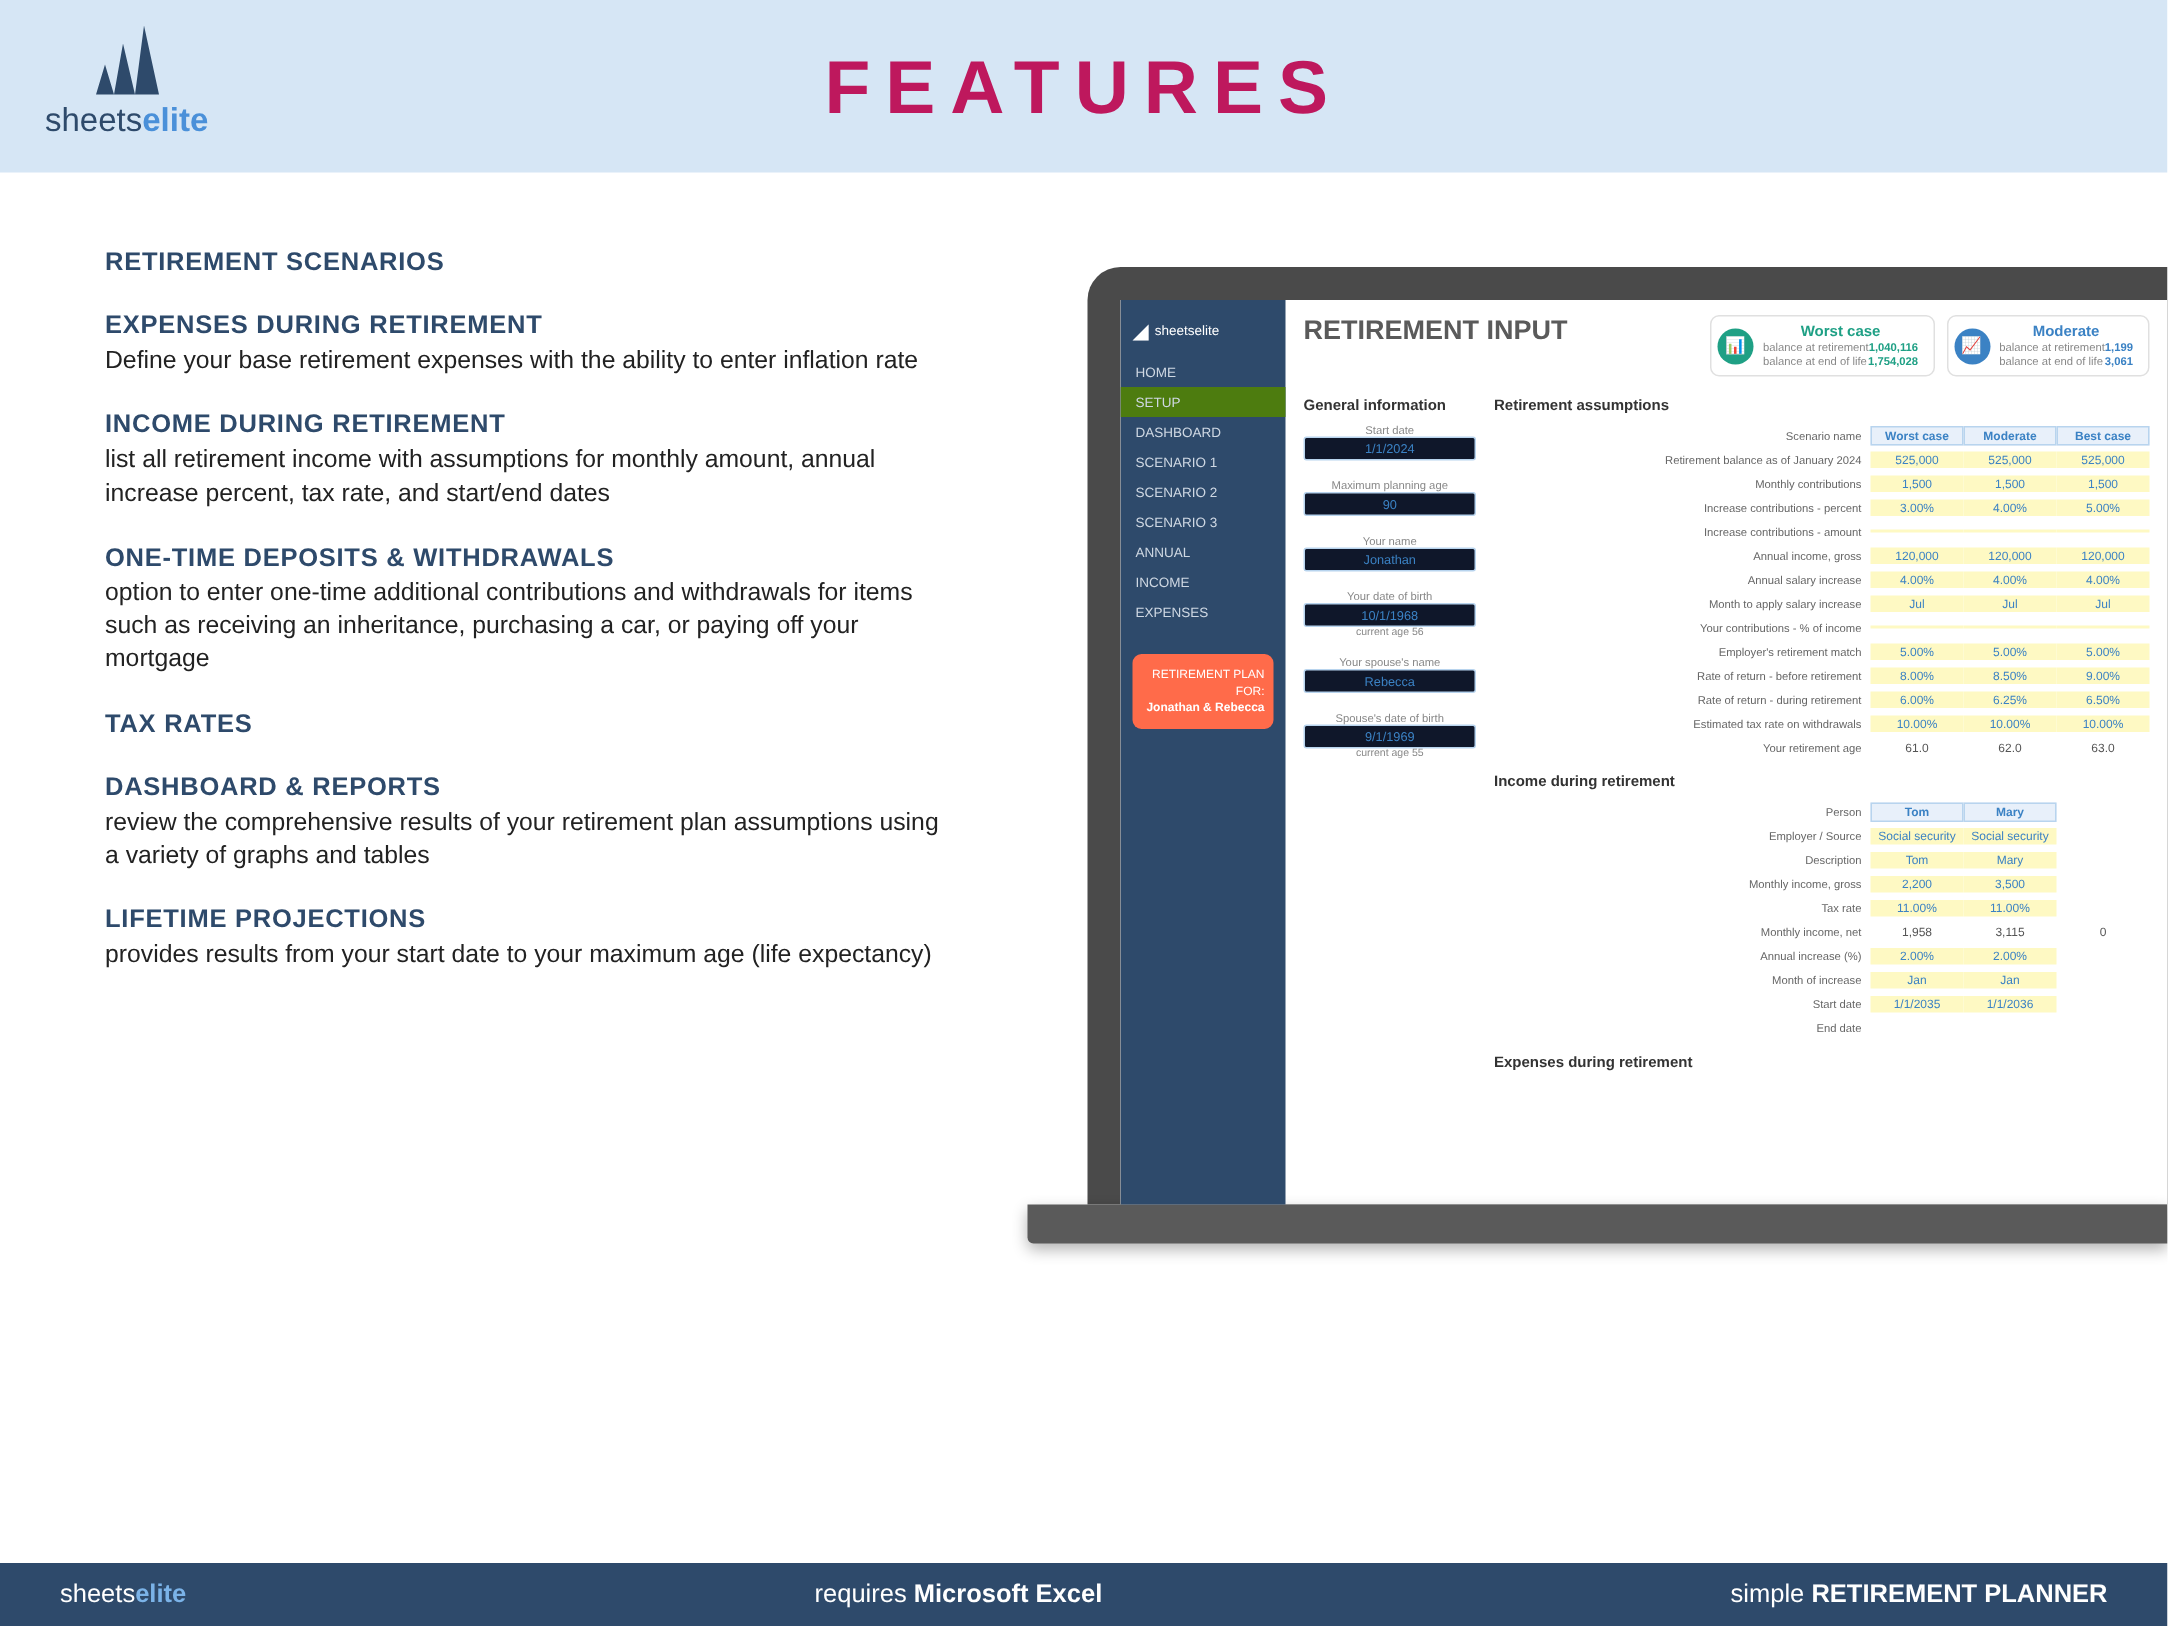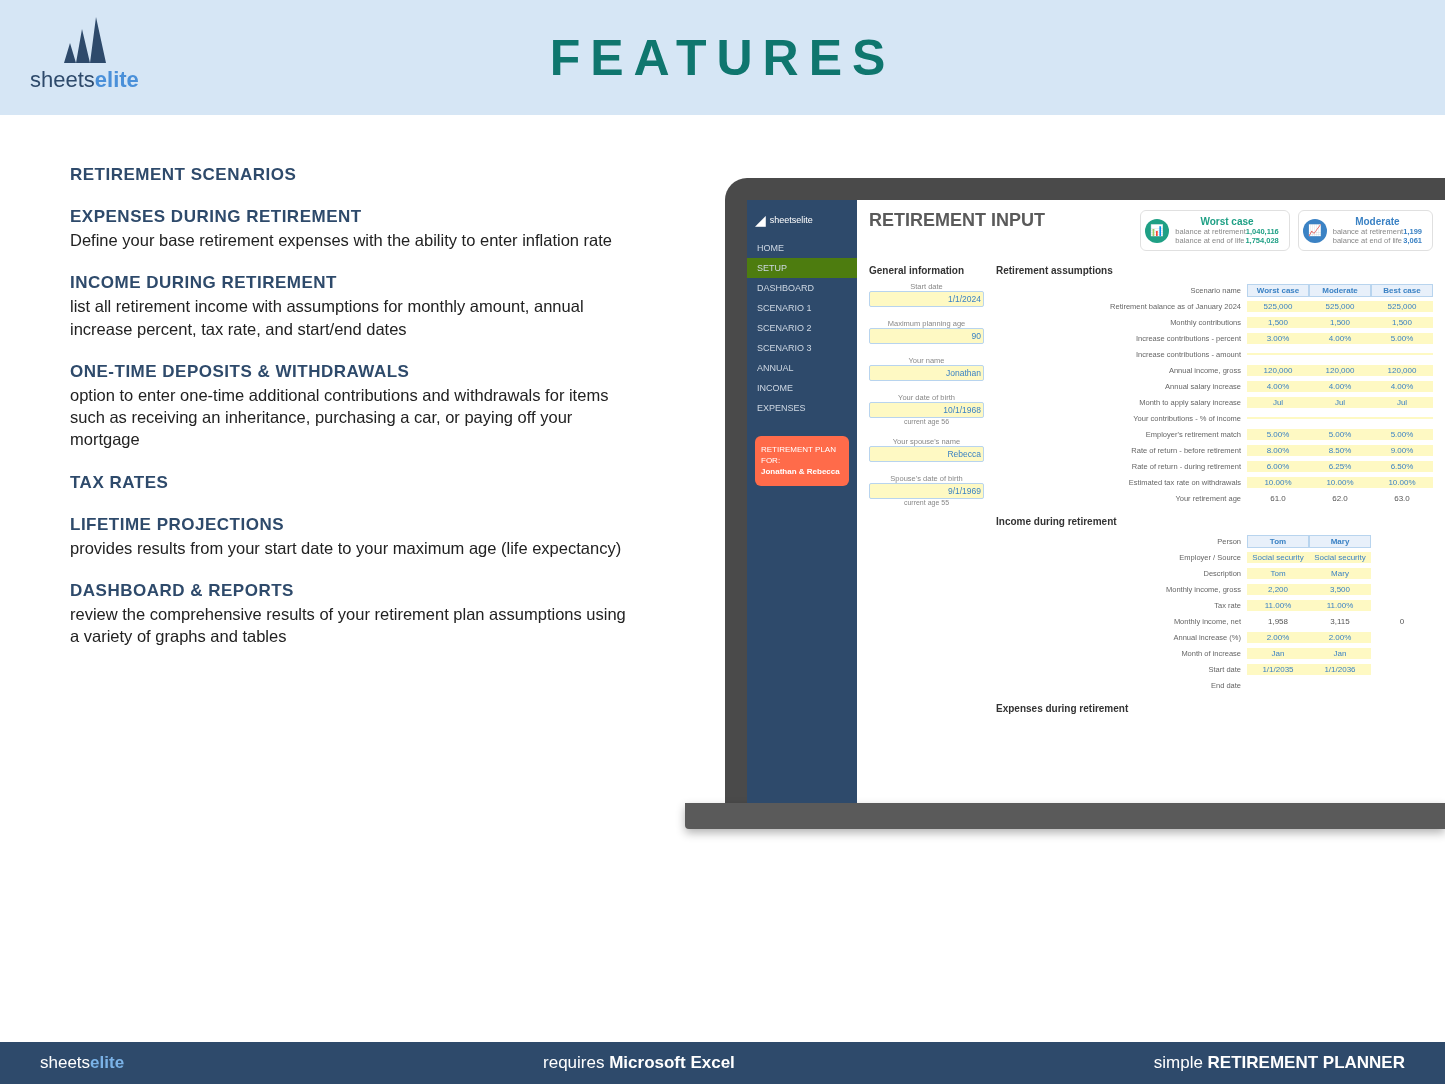--- a/index.html
+++ b/index.html
@@ -2,53 +2,53 @@
 <html><head>
 <meta charset="utf-8">
 <style>
 * { margin:0; padding:0; box-sizing:border-box; font-family:-apple-system,BlinkMacSystemFont,'Segoe UI',sans-serif; }
 body { width:1445px; height:1084px; background:#fff; position:relative; overflow:hidden; }
 .header { background:#d6e6f5; height:115px; display:flex; align-items:center; padding:0 40px; position:relative; }
 .logo { display:flex; flex-direction:column; align-items:center; position:absolute; left:30px; top:15px; }
 .logo-icon { color:#2e4a6b; font-size:50px; line-height:1; }
 .logo-text { font-size:22px; color:#2e4a6b; font-weight:400; margin-top:2px; }
 .logo-text b { color:#4a90d9; font-weight:700; }
-.header-title { position:absolute; left:50%; transform:translateX(-50%); font-size:50px; letter-spacing:10px; color:#0f766e; font-weight:700; }
+.header-title { position:absolute; left:50%; transform:translateX(-50%); font-size:50px; letter-spacing:10px; color:#be185d; font-weight:700; }
 .main { display:flex; padding:50px 0 0 40px;margin-left:30px; }
 .features-col { width:560px; }
 .feature { margin-bottom:22px; }
 .feature h3 { font-size:17px; font-weight:700; color:#2e4a6b; letter-spacing:0.5px; margin-bottom:2px; }
 .feature p { font-size:16.5px; color:#222; line-height:1.35; }
 .laptop-wrap { position:absolute; right:0; top:178px; width:720px; }
 .laptop-body { background:#4a4a4a; border-radius:22px 0 0 0; padding:22px 0 0 22px; height:625px; overflow:hidden; }
 .laptop-base { background:#5a5a5a; height:26px; margin-left:-40px; border-radius:0 0 0 4px; box-shadow:0 4px 10px rgba(0,0,0,0.3); }
 .screen { background:#fff; height:605px; display:flex; overflow:hidden; }
 .sidebar { width:110px; background:#2e4a6b; color:#fff; font-size:9px; padding:8px 0; }
 .sidebar-logo { display:flex; align-items:center; gap:4px; padding:4px 8px; margin-bottom:6px; }
 .sidebar-logo .tri { font-size:14px; }
 .sidebar-item { padding:5px 10px; font-size:9px; color:#cfd8e3; }
 .sidebar-item.active { background:#4d7c0f; }
-.retirement-badge { margin:18px 8px; background:#ff6b4a; border-radius:6px; padding:8px 6px; text-align:left; font-size:8px; line-height:1.4; }
+.retirement-badge { margin:18px 8px; background:#ff6b4a; border-radius:6px; padding:8px 6px; text-align:right; font-size:8px; line-height:1.4; }
 .content { flex:1; padding:10px 12px; overflow:hidden; }
 .content-title { font-size:18px; color:#5a5a5a; font-weight:700; margin-bottom:8px; float:left; }
 .scenario-cards { float:right; display:flex; gap:8px; }
 .scard { background:#fff; border:1px solid #e0e0e0; border-radius:6px; padding:5px 10px 5px 34px; position:relative; font-size:8px; min-width:120px; }
 .scard .circ { position:absolute; left:4px; top:50%; transform:translateY(-50%); width:24px; height:24px; border-radius:50%; display:flex; align-items:center; justify-content:center; color:#fff; font-size:11px; }
 .scard .title { color:#1fa085; font-weight:700; font-size:10px; text-align:center; }
 .scard.moderate .title { color:#3b82c4; }
 .scard .row { display:flex; justify-content:space-between; color:#888; font-size:7.5px; }
 .scard .row .val { color:#1fa085; font-weight:700; }
 .scard.moderate .row .val { color:#3b82c4; }
 .panels { clear:both; display:flex; gap:12px; padding-top:10px; }
 .panel-left { width:115px; }
 .panel-right { flex:1; }
 .section-title { font-size:10px; font-weight:700; color:#333; margin:4px 0 6px; }
 .input-row { margin-bottom:4px; }
 .input-label { font-size:7.5px; color:#888; text-align:center; }
-.input-val { background:#fef9c3; border:1px solid #b8d4ee; color:#3b82c4; font-size:8.5px; text-align:right; padding:2px; border-radius:2px; }
+.input-val { background:#0f172a; border:1px solid #b8d4ee; color:#3b82c4; font-size:8.5px; text-align:center; padding:2px; border-radius:2px; }
 .input-note { font-size:7px; color:#888; text-align:center; }
 .table { font-size:8px; }
 .table-row { display:flex; align-items:center; min-height:16px; }
 .table-row .lbl { flex:1; text-align:right; color:#666; font-size:7.5px; padding-right:6px; }
 .table-row .cell { width:62px; text-align:center; padding:1px 2px; }
 .table-row .cell.hdr { color:#3b82c4; font-weight:600; border:1px solid #b8d4ee; background:#e8f0fa; }
 .table-row .cell.v { color:#3b82c4; background:#fef9c3; }
 .table-row .cell.plain { color:#555; }
 .footer { position:absolute; bottom:0; left:0; right:0; background:#2e4a6b; height:42px; display:flex; align-items:center; justify-content:space-between; padding:0 40px; color:#fff; font-size:17px; }
 .footer .left { color:#fff; }
@@ -83,26 +83,26 @@
         <p>list all retirement income with assumptions for monthly amount, annual increase percent, tax rate, and start/end dates</p>
       </div>
     <div class="feature">
         <h3>ONE-TIME DEPOSITS &amp; WITHDRAWALS</h3>
         <p>option to enter one-time additional contributions and withdrawals for items such as receiving an inheritance, purchasing a car, or paying off your mortgage</p>
       </div>
     <div class="feature">
         <h3>TAX RATES</h3>
       </div>
     <div class="feature">
+        <h3>DASHBOARD &amp; REPORTS</h3>
+        <p>review the comprehensive results of your retirement plan assumptions using a variety of graphs and tables</p>
+      </div>
+    <div class="feature">
         <h3>LIFETIME PROJECTIONS</h3>
         <p>provides results from your start date to your maximum age (life expectancy)</p>
-      </div>
-    <div class="feature">
-        <h3>DASHBOARD &amp; REPORTS</h3>
-        <p>review the comprehensive results of your retirement plan assumptions using a variety of graphs and tables</p>
       </div>
   </div>
 </div>
 
 <div class="laptop-wrap">
   <div class="laptop-body">
     <div class="screen">
       <div class="sidebar">
         <div class="sidebar-logo">
             <span class="tri">◢</span>

